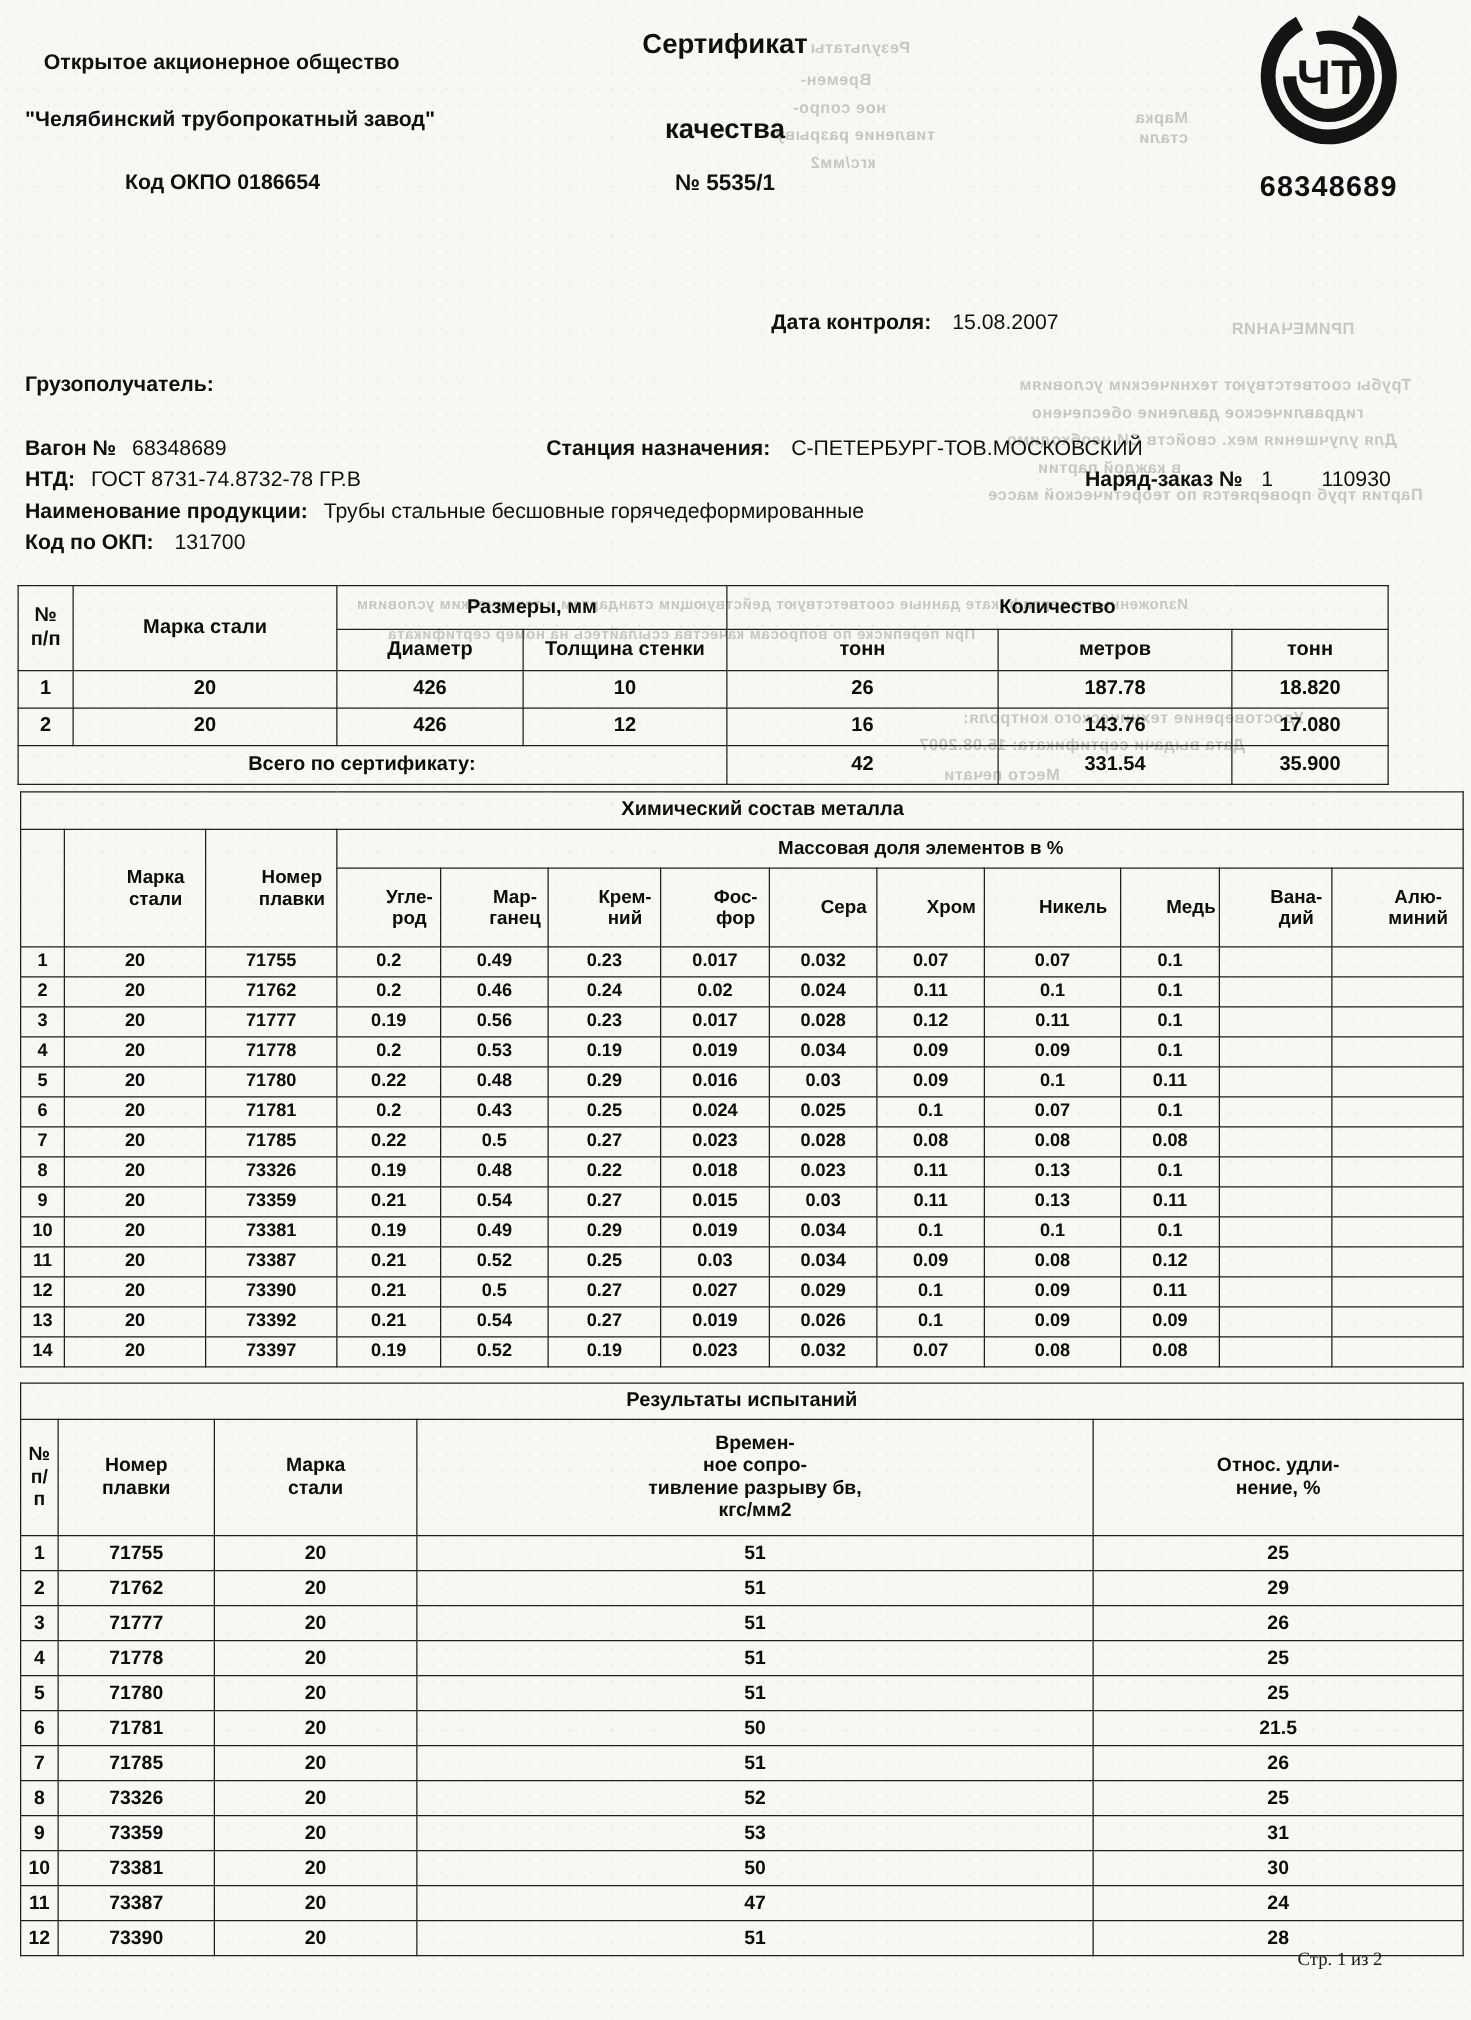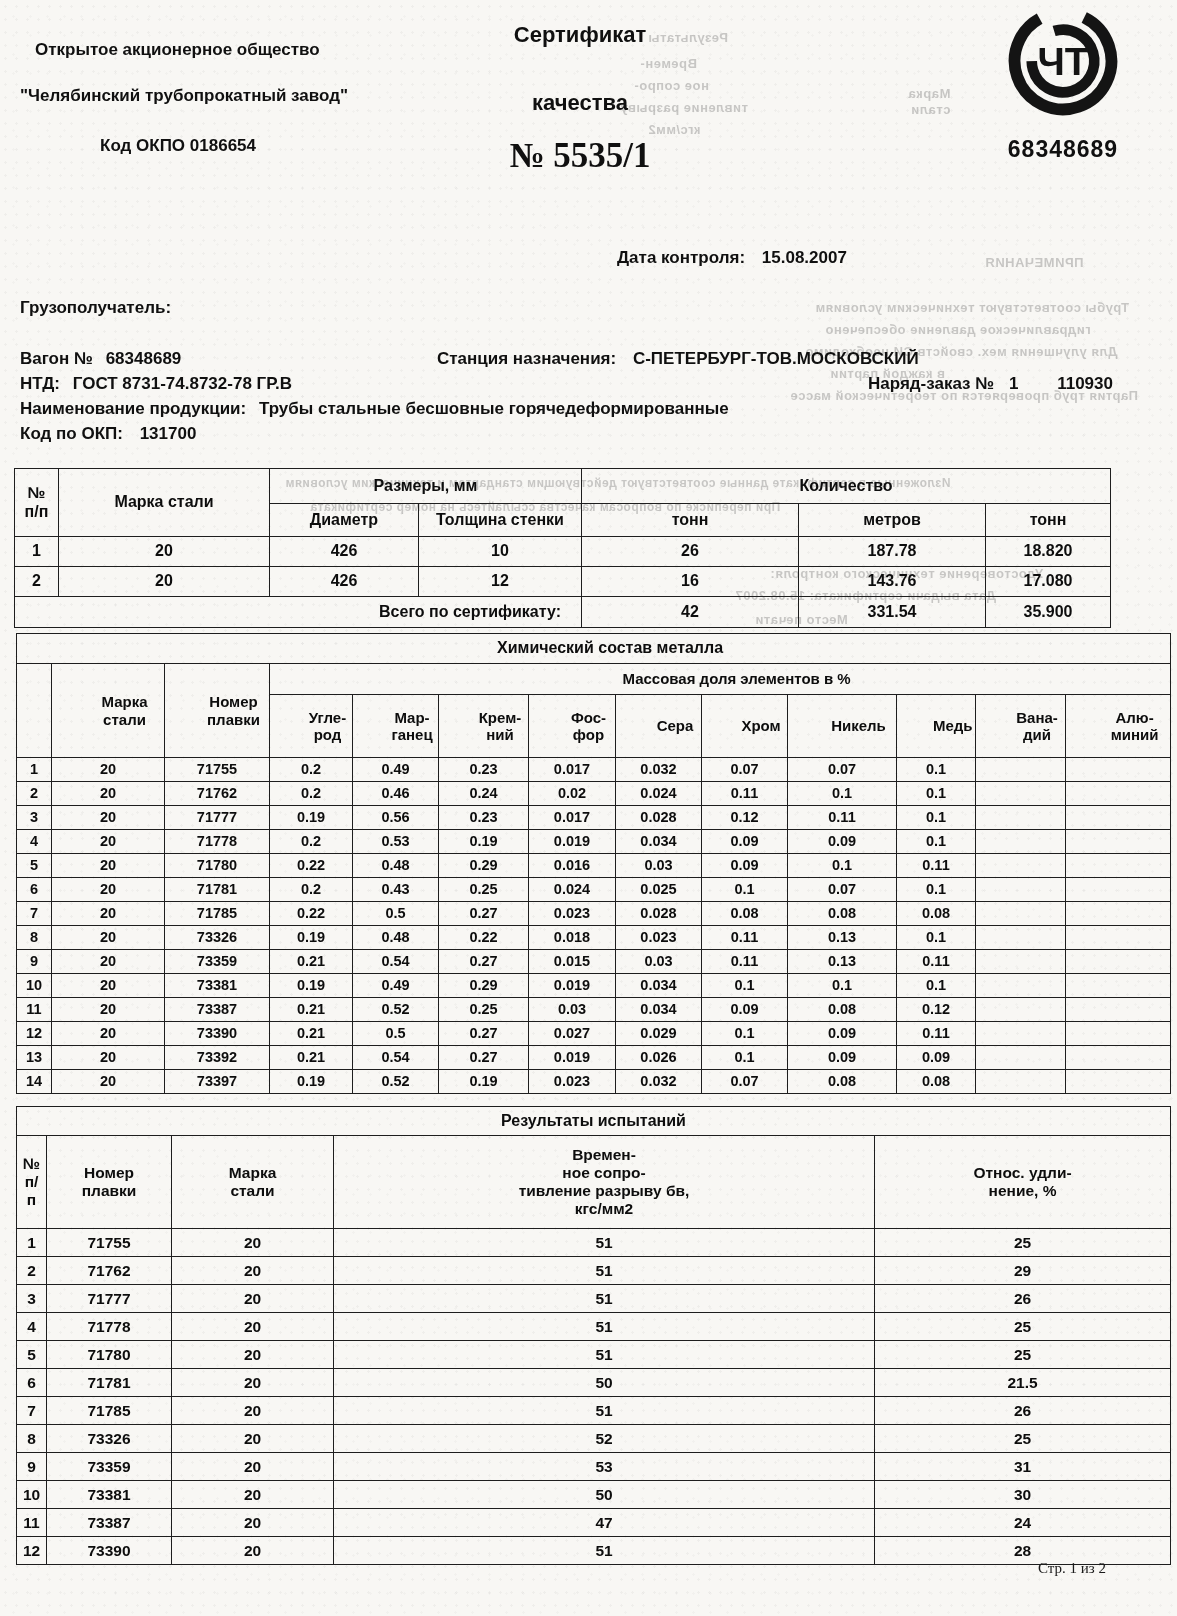--- a/index.html
+++ b/index.html
@@ -24,47 +24,47 @@
     transform:scaleX(-1);
     color:rgba(95,95,95,0.32);
     font-size:13px; font-weight:700;
     white-space:pre-line; letter-spacing:0.5px;
     line-height:1.25;
   }
   
   .abs { position:absolute; z-index:1; }
   .co-line { font-size:17px; font-weight:700; }
   .title-line { font-size:22px; font-weight:700; text-align:center;margin-top:14px; }
-  .cert-no { font-size:35px; font-weight:700; text-align:center;font-family:Liberation Serif, serif; }
+  .cert-no { font-size:18px; font-weight:700; text-align:center; }
   .logo-wrap { left:988px; top:0px; width:150px; text-align:center; }
   .logo-wrap svg { display:block; margin:2px auto 0 auto; }
   .wagon-big { font-size:23px; font-weight:700; letter-spacing:1px; margin-top:16px; }
   .lbl { font-weight:700; }
   .info { font-size:17px; font-weight:700; white-space:nowrap; }
-  .info .val { font-weight:700; }
+  .info .val { font-weight:400; }
   .val-gap { margin-left:12px; }
   .order-gap { margin-left:34px; }
   
   table { border-collapse:collapse; table-layout:fixed; background:transparent; z-index:1; position:absolute; }
   th, td {
     border:1.6px solid #1e1e1e;
     text-align:center; vertical-align:middle;
     font-weight:700; color:#0d0d0d;
     padding:1px 3px;
     white-space:pre-line; line-height:1.15;
     overflow:hidden;
   }
   .t-sizes { left:14px; top:468px; width:1096px; }
   .t-sizes th { font-size:16px; }
   .t-sizes td { font-size:16px; }
   .t-sizes thead tr:first-child th { height:32px; }
   .t-sizes thead tr:last-child th { height:30px; }
   .t-sizes tbody td { height:27px; }
   .t-sizes tfoot td { height:28px; }
-  .t-sizes .total-label { text-align:right; padding-right:20px; }
+  .t-sizes .total-label { text-align:center; padding-right:20px; }
   .t-chem { left:16px; top:633px; width:1154px; }
   .t-chem th { font-size:15px;padding-left:36px; }
   .t-chem td { font-size:14.5px; padding:0 2px; height:23px; }
   .t-chem .tbl-title { height:27px; font-size:16px; }
   .t-chem .grp { height:28px; }
   .t-chem .elname { height:60px; }
   .t-tests { left:16px; top:1106px; width:1154px; }
   .t-tests th { font-size:15.5px; }
   .t-tests .tbl-title { height:26px; font-size:16px; }
   .t-tests .colhead { height:90px; }

